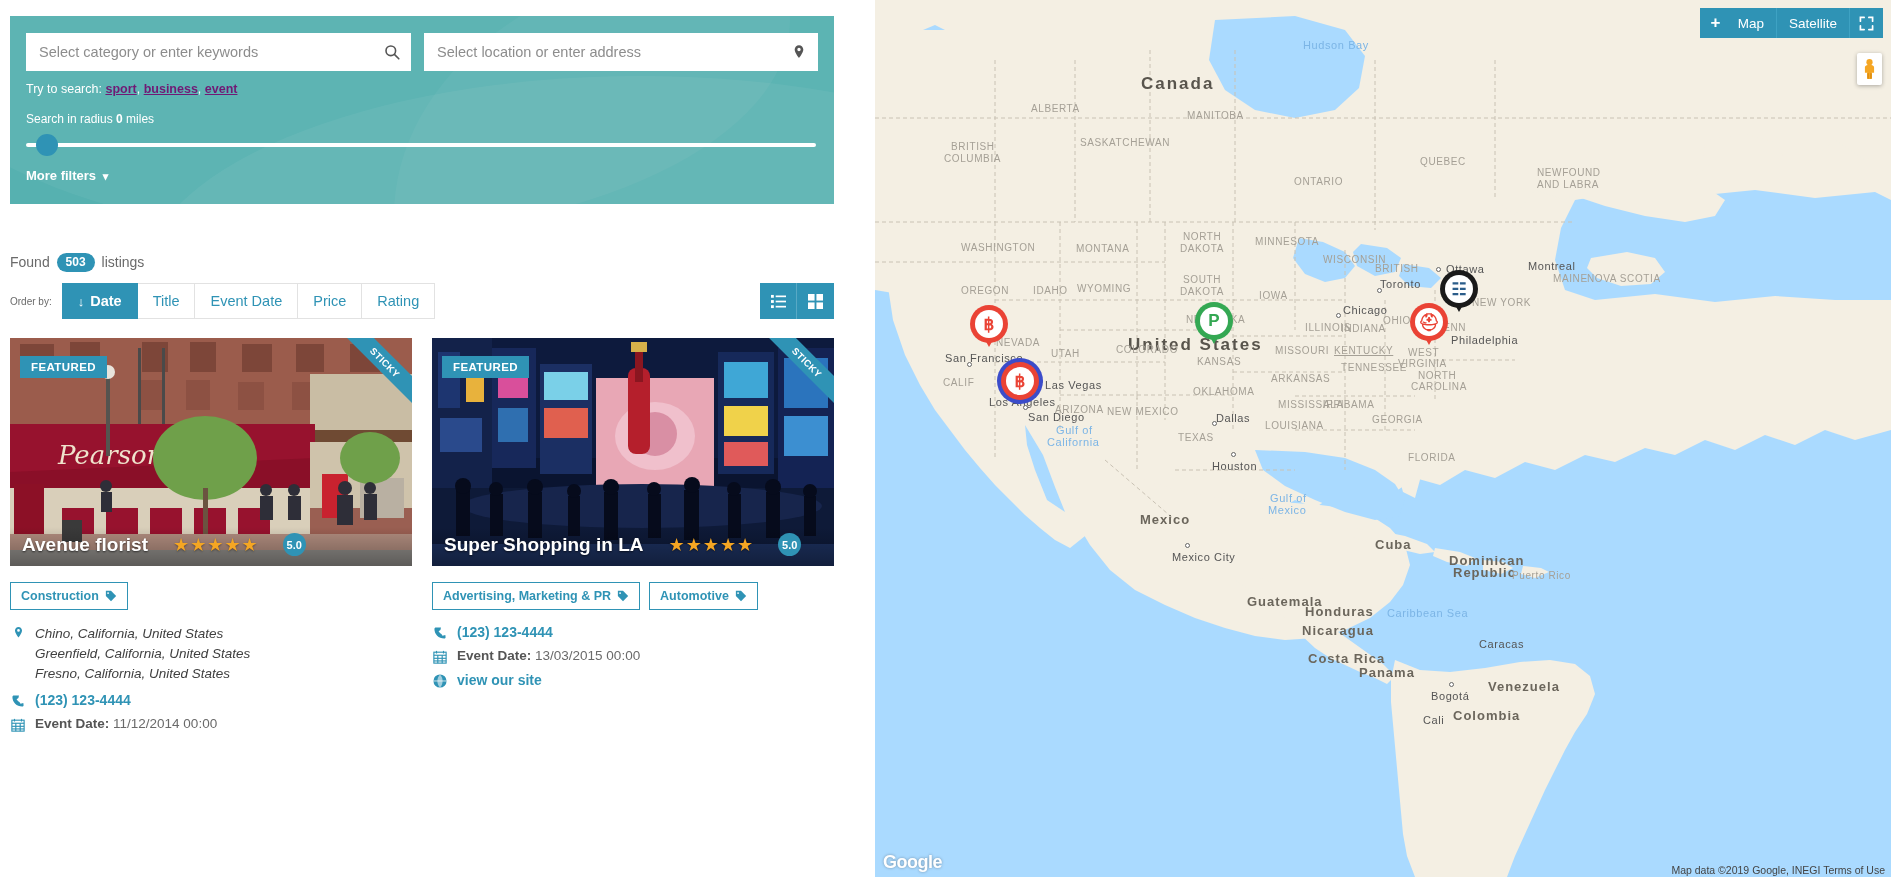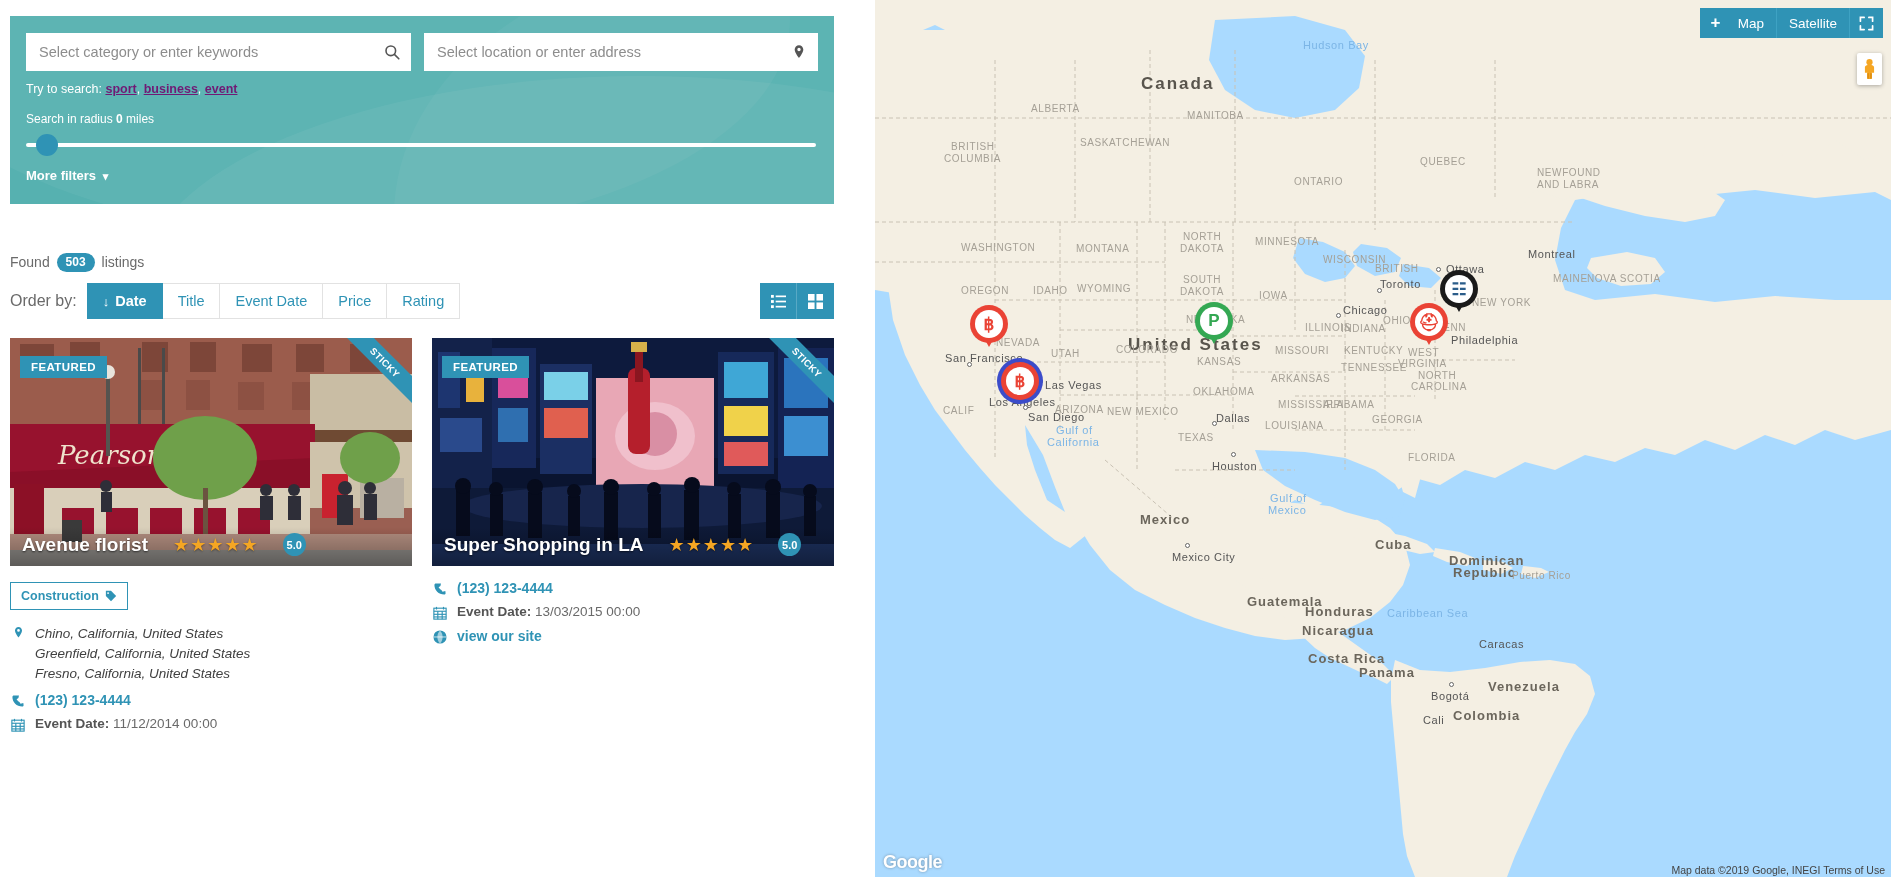--- a/index.html
+++ b/index.html
@@ -70,21 +70,21 @@
 
   
   .found-line { position: absolute; left: 10px; top: 253px; font-size: 14px; color: #6a6a6a; }
   .count-badge {
     display: inline-block; background: #2f93b5; color: #fff; font-size: 12px; font-weight: bold;
     border-radius: 10px; padding: 2px 9px 3px; margin: 0 3px; vertical-align: 1px;
   }
 
   
   .order-bar { position: absolute; left: 10px; top: 283px; width: 824px; height: 36px; display: flex; align-items: center; }
-  .order-label { font-size: 16px; color: #6a6a6a; margin-right: 10px; }
+  .order-label { font-size: 10px; color: #6a6a6a; margin-right: 10px; }
   .order-group { display: flex; }
   .order-btn {
     height: 36px; padding: 0 15px; display: flex; align-items: center; justify-content: center;
     border: 1px solid #e2e2e2; border-left: 0; background: #fff; color: #2f93b5;
     font-size: 14.5px; cursor: pointer; white-space: nowrap;
   }
   .order-btn:first-child { border-left: 1px solid #e2e2e2; }
   .order-btn.active { background: #2f93b5; color: #fff; border-color: #2f93b5; font-weight: bold; }
   .order-btn .arrow { font-size: 13px; margin-right: 6px; }
   .view-toggle { position: absolute; right: 0; top: 0; display: flex; }
@@ -503,20 +503,36 @@
               <span>★</span>
               <span>★</span>
               <span>★</span>
               <span>★</span>
               <span>★</span>
             </span>
             <span class="rating-pill">5.0</span>
           </div>
         </div>
 
+        <div class="tags">
+          <div class="tag">
+            <span>Advertising, Marketing &amp; PR</span>
+            <svg viewBox="0 0 14 14" width="12" height="12" fill="#2f93b5">
+              <path d="M1 1h6l6 6-6 6-6-6z"></path>
+                <circle cx="3.6" cy="3.6" r="1.1" fill="#fff"></circle>
+            </svg>
+          </div>
+          <div class="tag">
+            <span>Automotive</span>
+            <svg viewBox="0 0 14 14" width="12" height="12" fill="#2f93b5">
+              <path d="M1 1h6l6 6-6 6-6-6z"></path>
+                <circle cx="3.6" cy="3.6" r="1.1" fill="#fff"></circle>
+            </svg>
+          </div>
+        </div>
 
         <div class="meta">
           <div class="meta-row">
             <span class="meta-ico">
               <svg viewBox="0 0 20 20" width="14" height="14" fill="#2f93b5">
                 <path d="M4 2c-1 0-2 1-2 2 0 8 6 14 14 14 1 0 2-1 2-2l-.4-3-4 .8-1.6-2.4c-1.8-1-3-2.2-4-4L10.6 5.6 11.4 2z"></path>
               </svg>
             </span>
             <a href="#" class="phone">(123) 123-4444</a>
           </div>
@@ -657,41 +673,41 @@
           <div class="map-label state" style="left: 86px; top: 285px;">OREGON</div>
           <div class="map-label state" style="left: 158px; top: 285px;">IDAHO</div>
           <div class="map-label state" style="left: 308px; top: 274px;">SOUTH</div>
           <div class="map-label state" style="left: 305px; top: 286px;">DAKOTA</div>
           <div class="map-label state" style="left: 202px; top: 283px;">WYOMING</div>
           <div class="map-label state" style="left: 384px; top: 290px;">IOWA</div>
           <div class="map-label state" style="left: 311px; top: 314px;">NEBRASKA</div>
           <div class="map-label state" style="left: 500px; top: 263px;">BRITISH</div>
           <div class="map-label city" style="left: 505px; top: 278px;">Toronto</div>
           <div class="map-label city" style="left: 571px; top: 263px;">Ottawa</div>
-          <div class="map-label city" style="left: 624px; top: 248px; padding-left: 29px;">Montreal</div>
+          <div class="map-label city" style="left: 624px; top: 260px; padding-left: 29px;">Montreal</div>
           <div class="map-label state" style="left: 678px; top: 273px;">MAINE</div>
           <div class="map-label state" style="left: 712px; top: 273px;">NOVA SCOTIA</div>
           <div class="map-label city" style="left: 468px; top: 304px;">Chicago</div>
           <div class="map-label state" style="left: 597px; top: 297px;">NEW YORK</div>
           <div class="map-label state" style="left: 430px; top: 322px;">ILLINOIS</div>
           <div class="map-label country" style="left: 253px; top: 335px;">United States</div>
           <div class="map-label state" style="left: 121px; top: 337px;">NEVADA</div>
           <div class="map-label state" style="left: 176px; top: 348px;">UTAH</div>
           <div class="map-label state" style="left: 241px; top: 344px;">COLORADO</div>
           <div class="map-label state" style="left: 322px; top: 356px;">KANSAS</div>
           <div class="map-label state" style="left: 400px; top: 345px;">MISSOURI</div>
           <div class="map-label state" style="left: 466px; top: 323px;">INDIANA</div>
           <div class="map-label state" style="left: 508px; top: 315px;">OHIO</div>
           <div class="map-label state" style="left: 561px; top: 322px;">PENN</div>
           <div class="map-label city" style="left: 576px; top: 334px;">Philadelphia</div>
           <div class="map-label city" style="left: 70px; top: 352px;">San Francisco</div>
           <div class="map-label state" style="left: 533px; top: 347px;">WEST</div>
           <div class="map-label state" style="left: 523px; top: 358px;">VIRGINIA</div>
-          <div class="map-label state" style="left: 469px; top: 345px;">KENTUCKY</div>
-          <div class="map-label state" style="left: 68px; top: 377px; margin-top: 28px;">CALIF</div>
+          <div class="map-label state" style="left: 459px; top: 345px; text-decoration: underline;">KENTUCKY</div>
+          <div class="map-label state" style="left: 68px; top: 377px;">CALIF</div>
           <div class="map-label city" style="left: 170px; top: 379px;">Las Vegas</div>
           <div class="map-label city" style="left: 114px; top: 396px;">Los Angeles</div>
           <div class="map-label city" style="left: 153px; top: 411px;">San Diego</div>
           <div class="map-label state" style="left: 180px; top: 404px;">ARIZONA</div>
           <div class="map-label state" style="left: 232px; top: 406px;">NEW MEXICO</div>
           <div class="map-label state" style="left: 318px; top: 386px;">OKLAHOMA</div>
           <div class="map-label state" style="left: 396px; top: 373px;">ARKANSAS</div>
           <div class="map-label state" style="left: 466px; top: 362px;">TENNESSEE</div>
           <div class="map-label state" style="left: 543px; top: 370px;">NORTH</div>
           <div class="map-label state" style="left: 536px; top: 381px;">CAROLINA</div>

